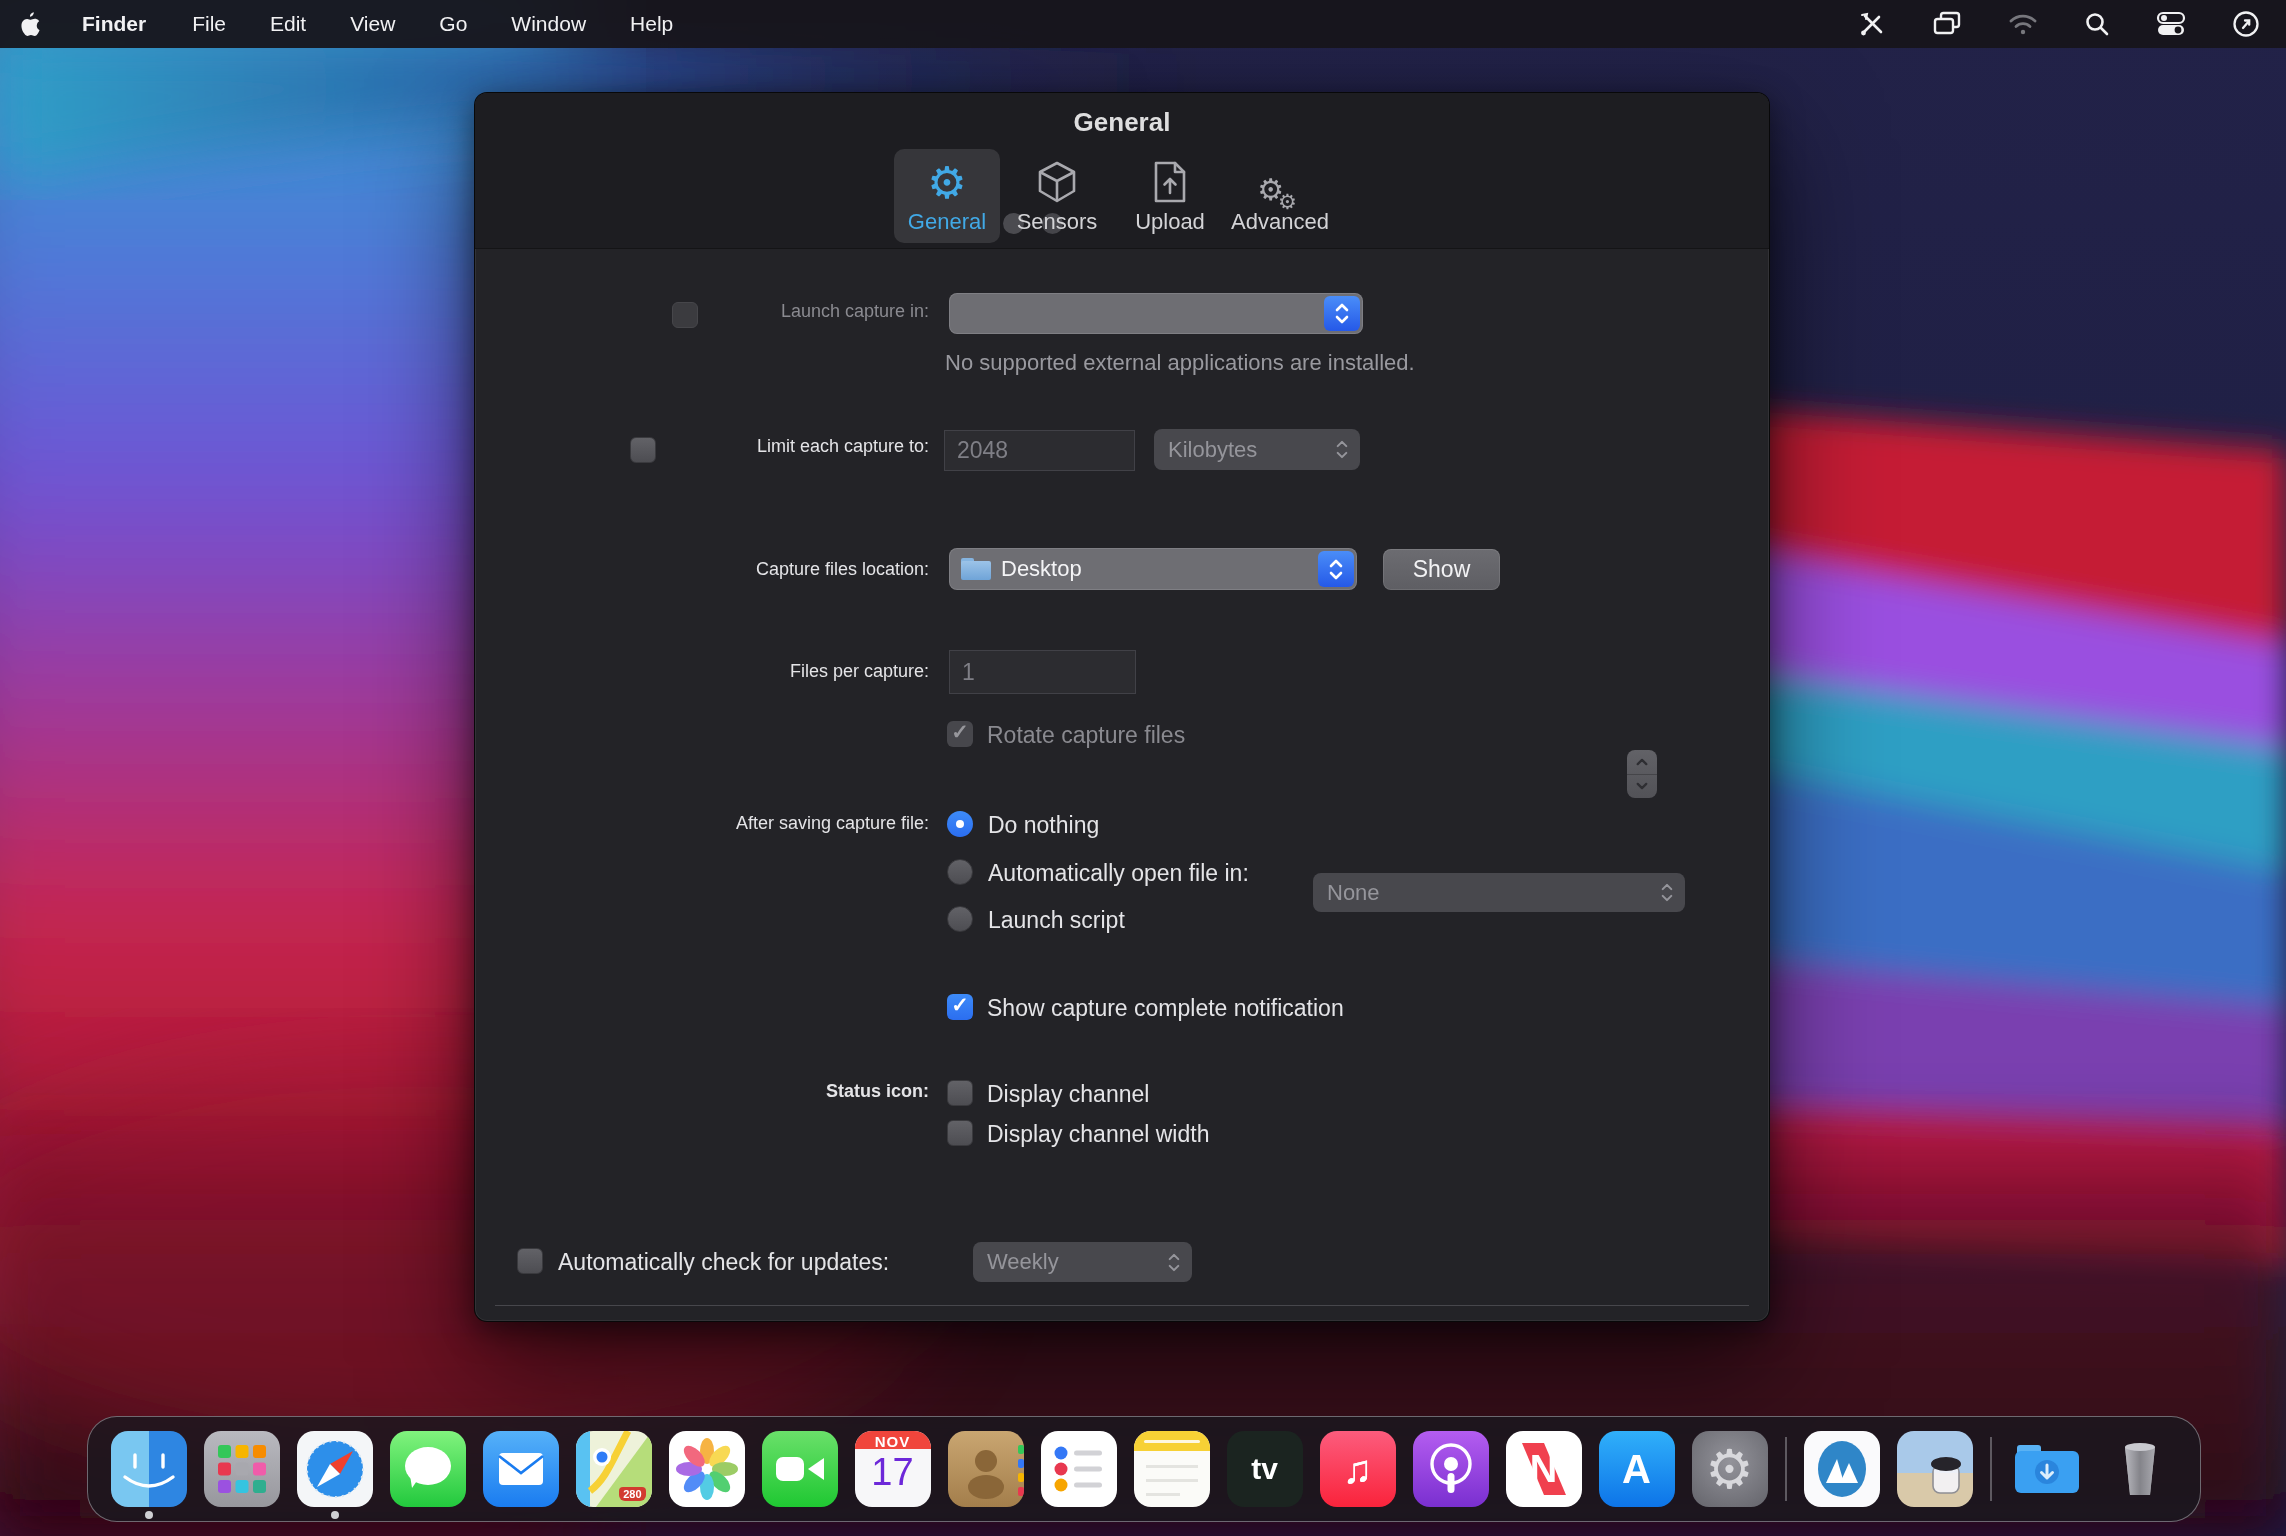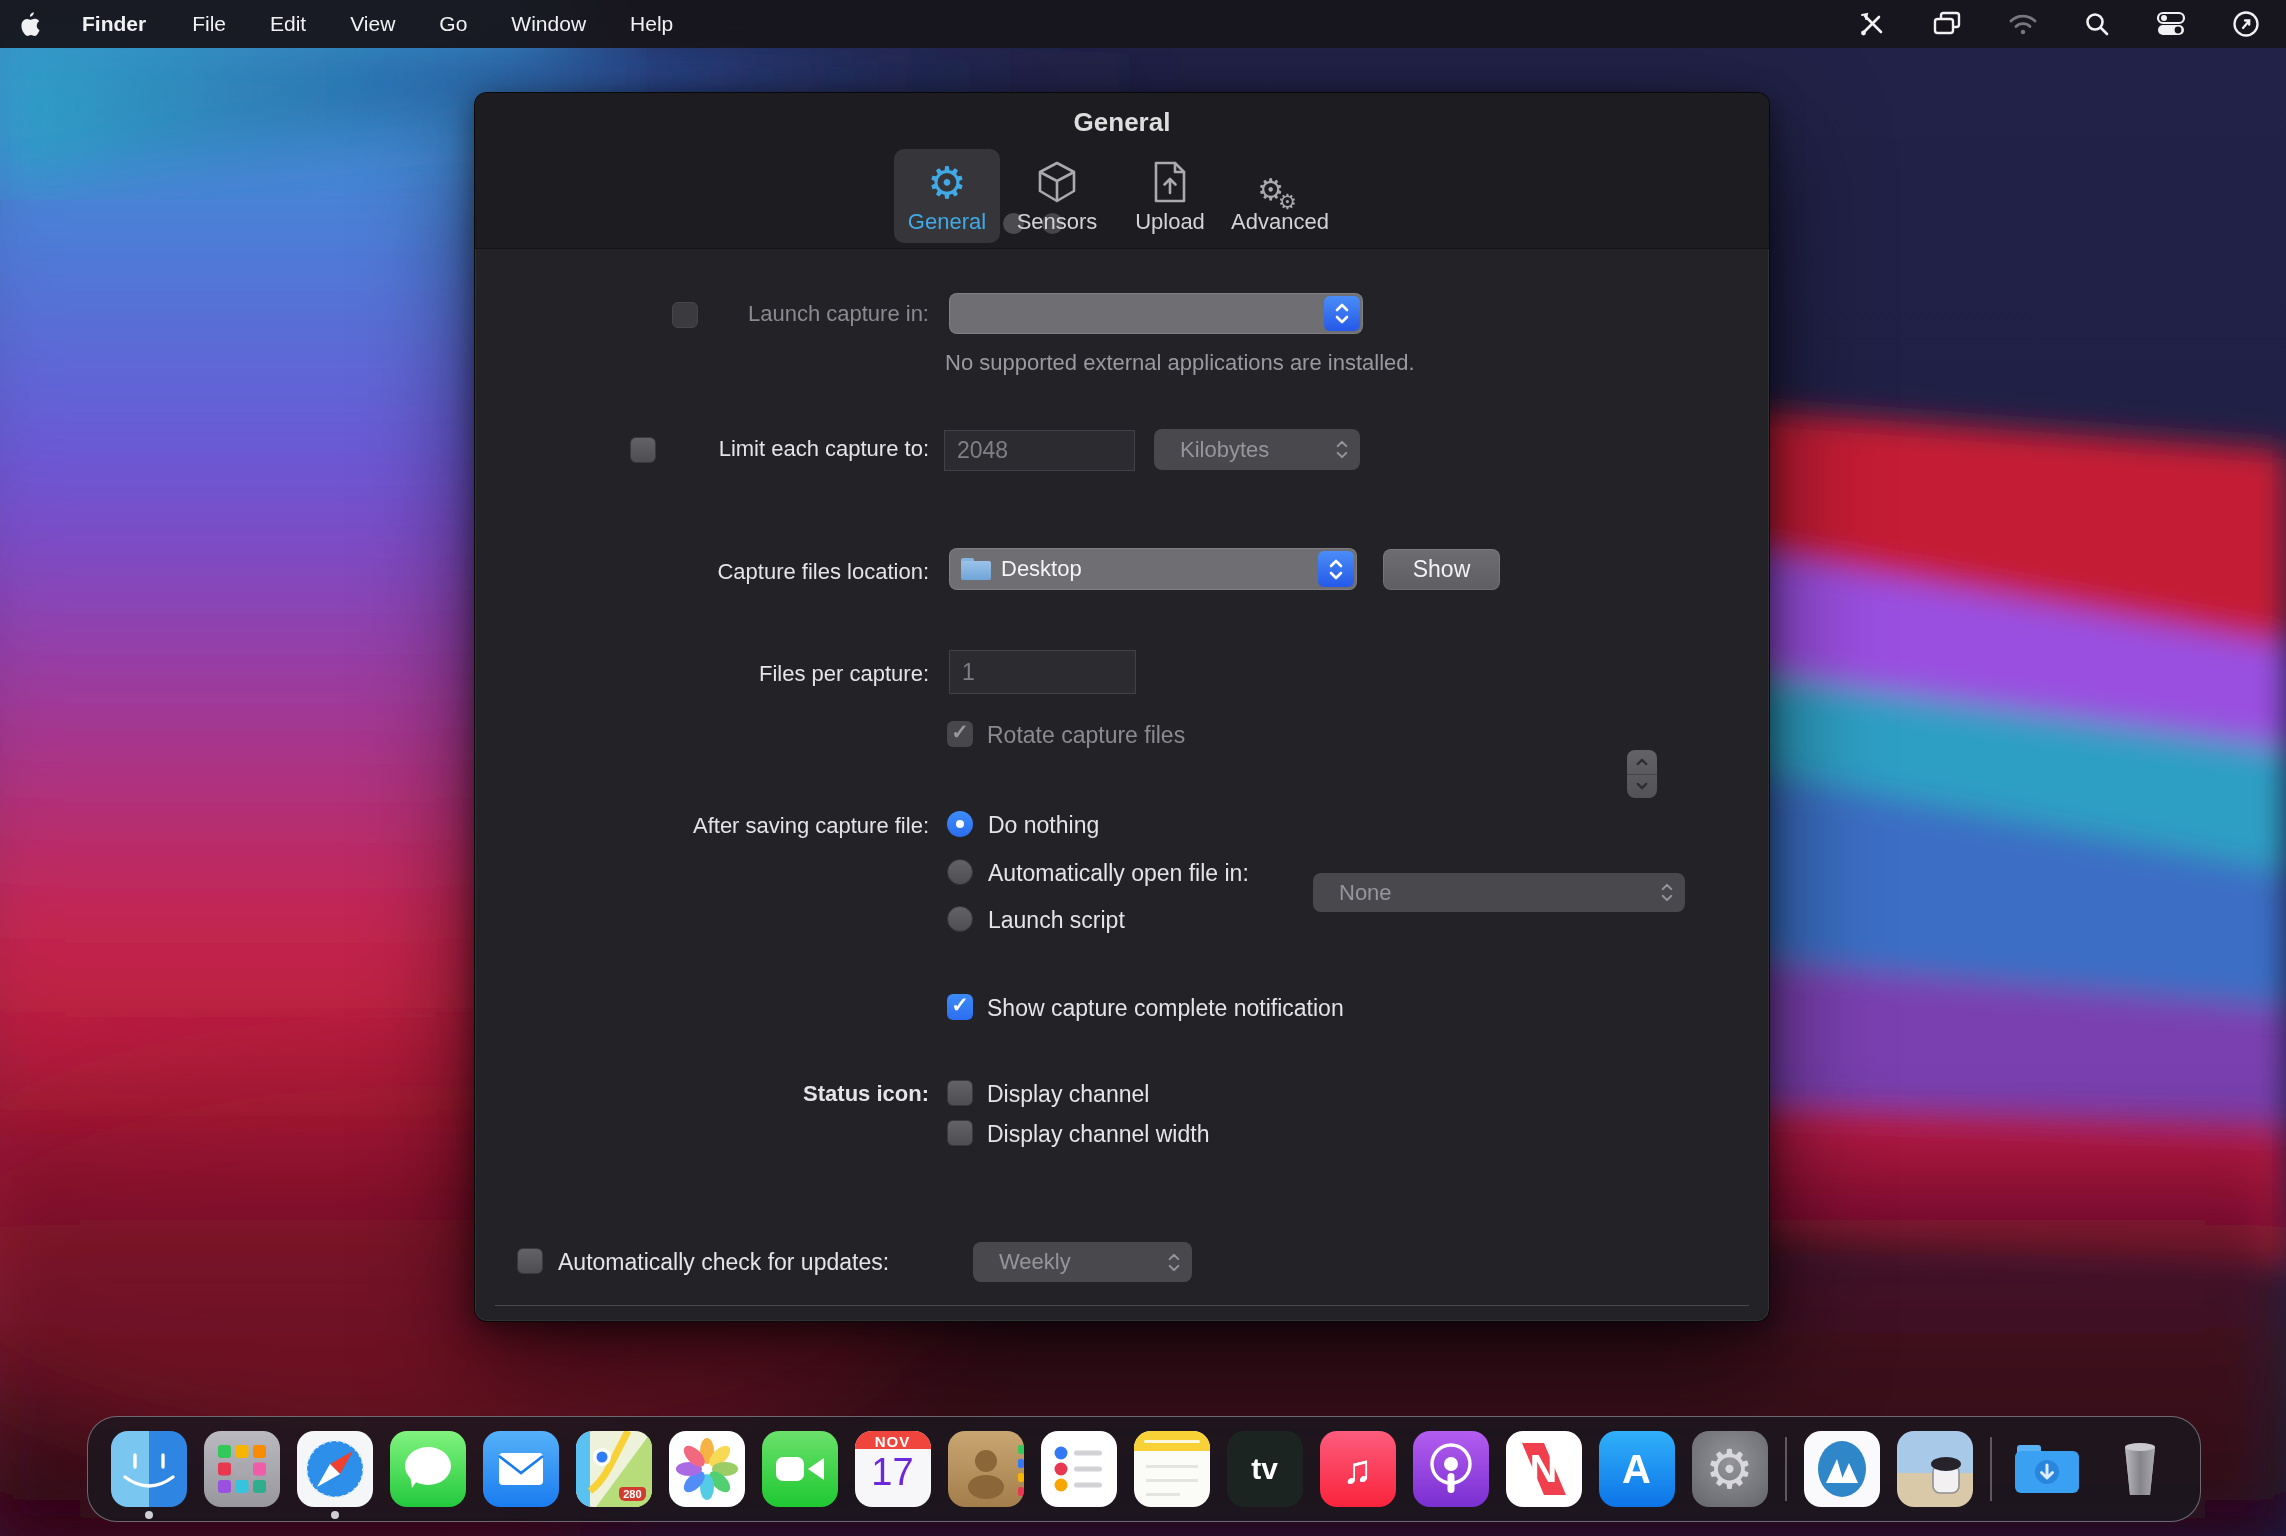--- a/index.html
+++ b/index.html
@@ -40,21 +40,21 @@
          display:flex; flex-direction:column; align-items:center; justify-content:flex-start; }
   .tab.sel { background:#36363a; }
   .tab .ticon { height:56px; display:flex; align-items:flex-end; justify-content:center; }
   .tab .tlabel { font-size:22px; color:#d3d3d6; margin-top:4px; }
   .tab.sel .tlabel { color:#41a9e6; }
   .gear1::after { content:"⚙"; font-size:44px; line-height:44px; color:#41a9e6; }
   .gear-sm::after { content:"⚙"; font-size:30px; line-height:30px; color:#a9a9ae; }
   .gear-xs::after { content:"⚙"; font-size:21px; line-height:21px; color:#a9a9ae; position:relative; left:-6px; top:8px; }
 
   
-  .flabel { position:absolute; left:478px; width:450px; text-align:right; font-size:22px; color:#e4e4e7; }
+  .flabel { position:absolute; left:478px; width:450px; text-align:right; font-size:18px; color:#e4e4e7; }
   .flabel.dis { color:#8a8a90; }
   .ctext { position:absolute; font-size:23px; color:#e4e4e7; }
   .ctext.dis { color:#8a8a90; }
   .helper { position:absolute; font-size:22px; color:#99999f; }
 
   .cb { position:absolute; width:26px; height:26px; border-radius:6px; }
   .cb.empty-dis { background:#3b3b3f; border:1px solid #46464a; }
   .cb.empty { background:linear-gradient(180deg,#626267,#4d4d52); border:1px solid #3a3a3e; }
   .cb.chk-blue { background:linear-gradient(180deg,#3d8bf8,#2b6ef0); }
   .cb.chk-gray { background:#47474c; }
@@ -64,21 +64,21 @@
 
   .radio { position:absolute; width:26px; height:26px; border-radius:50%; }
   .radio.sel { background:linear-gradient(180deg,#3d8bf8,#2b6ef0); }
   .radio.sel::after { content:""; position:absolute; left:9px; top:9px; width:8px; height:8px;
                       border-radius:50%; background:#fff; }
   .radio.un { background:linear-gradient(180deg,#626267,#4d4d52); border:1px solid #3a3a3e; }
 
   .popup { position:absolute; border-radius:8px; display:flex; align-items:center; font-size:22px; }
   .popup.en { background:#6e6e73; color:#f4f4f6; box-shadow:inset 0 0 0 1px rgba(255,255,255,.12); }
   .popup.dis { background:#48484d; color:#95959b; }
-  .popup .ptext { padding-left:26px; white-space:nowrap; }
+  .popup .ptext { padding-left:14px; white-space:nowrap; }
   .cap { position:absolute; right:3px; top:3px; bottom:3px; width:36px; border-radius:6px;
          background:linear-gradient(180deg,#4a8df8,#2559e8); display:flex; flex-direction:column;
          align-items:center; justify-content:center; gap:3px; }
   .dim-chev { position:absolute; right:12px; top:0; bottom:0; display:flex; flex-direction:column;
               justify-content:center; gap:3px; }
 
   .tfield { position:absolute; background:#2c2c30; border:1px solid #414147; color:#7f7f86;
             font-size:23px; display:flex; align-items:center; padding-left:12px; }
 
   .btn { position:absolute; background:linear-gradient(180deg,#6c6c71,#5e5e63); color:#f2f2f4;

